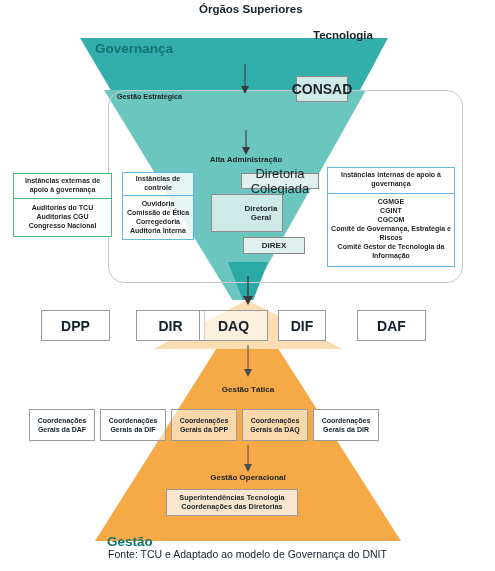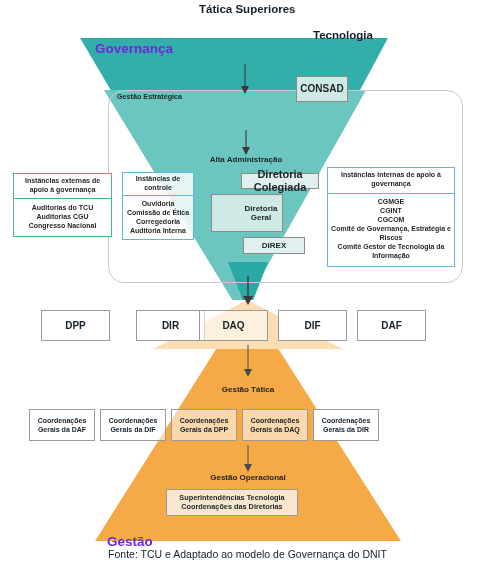--- a/index.html
+++ b/index.html
@@ -93,21 +93,21 @@
     position:absolute;
     font-size:7.2px;
     font-weight:bold;
     color:#1d2327;
     white-space:nowrap;
   }
   .cap-big{
     position:absolute;
     font-size:13.5px;
     font-weight:bold;
-    color:#6d28d9;
+    color:#0f766e;
     white-space:nowrap;
     text-align:center;
   }
   .node-label{
     position:absolute;
     font-size:7.2px;
     font-weight:bold;
     color:#1d2327;
     text-align:center;
     line-height:1.3;
@@ -132,21 +132,21 @@
     font-size:7px;line-height:1.28;color:#1d2327;font-weight:bold;
     padding:2px 3px;
   }
   .stack.green > div + div{border-top:1.2px solid #4cb97a;}
   .stack.blue > div + div{border-top:1.2px solid #63b5e5;}
 
   .dept{
     position:absolute;
     box-sizing:border-box;
     display:flex;align-items:center;justify-content:center;
-    font-size:10px;font-weight:bold;color:#14202b;
+    font-size:14px;font-weight:bold;color:#14202b;
     border:1px solid #9a9a9a;background:#ffffff;
   }
   .dept.translucent{background:rgba(255,255,255,0.55);}
 
   .coord{
     position:absolute;
     box-sizing:border-box;
     display:flex;align-items:center;justify-content:center;
     text-align:center;
     font-size:7px;font-weight:bold;color:#14202b;line-height:1.3;
@@ -170,36 +170,36 @@
 
   <div class="funnel-outer"></div>
   <div class="funnel-inner"></div>
   <div class="funnel-tip"></div>
 
   <div class="round-panel"></div>
 
   <div class="pyramid"></div>
   <div class="pyramid-light"></div>
 
-  <div class="hdr" style="left:199px;top:3px;">Tática Superiores</div>
+  <div class="hdr" style="left:199px;top:3px;">Órgãos Superiores</div>
 
   <div class="hdr" style="left:313px;top:29px;">Tecnologia</div>
 
   <div class="cap-big" style="left:95px;top:41px;">Governança</div>
 
   <div class="cap-big" style="left:107px;top:534px;">Gestão</div>
 
 
   <svg class="arrow" style="left:233px;top:64px;" width="24" height="31">
     <line x1="12" y1="0" x2="12" y2="23" stroke="#3a3a3a" stroke-width="1.1"></line>
     <polygon points="12,30 8,22 16,22" fill="#3a3a3a"></polygon>
   </svg>
 
   <div class="box bx-lightteal" style="left:296px;top:76px;width:52px;height:26px;">
-    <span class="lbl" style="font-size:10px;font-weight:bold;">CONSAD</span>
+    <span class="lbl" style="font-size:14px;font-weight:bold;">CONSAD</span>
   </div>
 
   <div class="cap" style="left:117px;top:92px;">Gestão Estratégica</div>
 
 
   <svg class="arrow" style="left:234px;top:130px;" width="24" height="26">
     <line x1="12" y1="0" x2="12" y2="18" stroke="#3a3a3a" stroke-width="1.1"></line>
     <polygon points="12,25 8,17 16,17" fill="#3a3a3a"></polygon>
   </svg>
 
@@ -223,21 +223,21 @@
   <div class="stack blue" style="left:327px;top:167px;width:128px;height:100px;border:1.2px solid #63b5e5;background:#ffffff;">
     <div style="height:25px;">Instâncias internas de apoio à governança</div>
     <div style="height:75px;white-space:pre-line;">CGMGE
 CGINT
 CGCOM
 Comitê de Governança, Estratégia e Riscos
 Comitê Gestor de Tecnologia da Informação</div>
   </div>
 
   <div class="box bx-pale" style="left:241px;top:173px;width:78px;height:16px;">
-    <span class="lbl" style="font-size:11px;font-weight:bold;">Diretoria Colegiada</span>
+    <span class="lbl" style="font-size:13px;font-weight:normal;">Diretoria Colegiada</span>
   </div>
 
   <div class="box bx-lightteal" style="left:211px;top:194px;width:72px;height:38px;padding-left:28px;">
     <span class="lbl" style="font-size:8px;font-weight:bold;">Diretoria Geral</span>
   </div>
 
   <div class="box bx-pale" style="left:243px;top:237px;width:62px;height:17px;">
     <span class="lbl" style="font-size:8px;font-weight:bold;">DIREX</span>
   </div>
 
@@ -248,21 +248,21 @@
 
   <div class="dept" style="left:41px;top:310px;width:69px;height:31px;">
     <span>DPP</span>
   </div>
   <div class="dept" style="left:136px;top:310px;width:69px;height:31px;">
     <span>DIR</span>
   </div>
   <div class="dept translucent" style="left:199px;top:310px;width:69px;height:31px;">
     <span>DAQ</span>
   </div>
-  <div class="dept" style="left:278px;top:310px;width:69px;height:31px;">
+  <div class="dept" style="left:278px;top:310px;width:48px;height:31px;">
     <span>DIF</span>
   </div>
   <div class="dept" style="left:357px;top:310px;width:69px;height:31px;">
     <span>DAF</span>
   </div>
 
   <svg class="arrow" style="left:236px;top:345px;" width="24" height="33">
     <line x1="12" y1="0" x2="12" y2="25" stroke="#4a4a4a" stroke-width="1"></line>
     <polygon points="12,32 8,24 16,24" fill="#4a4a4a"></polygon>
   </svg>

